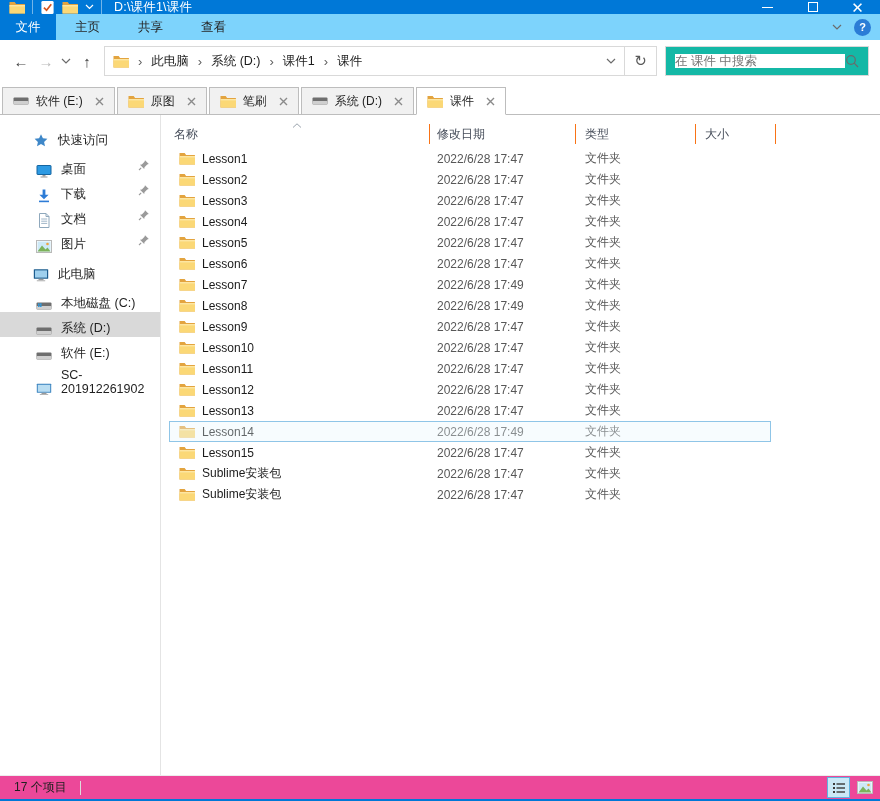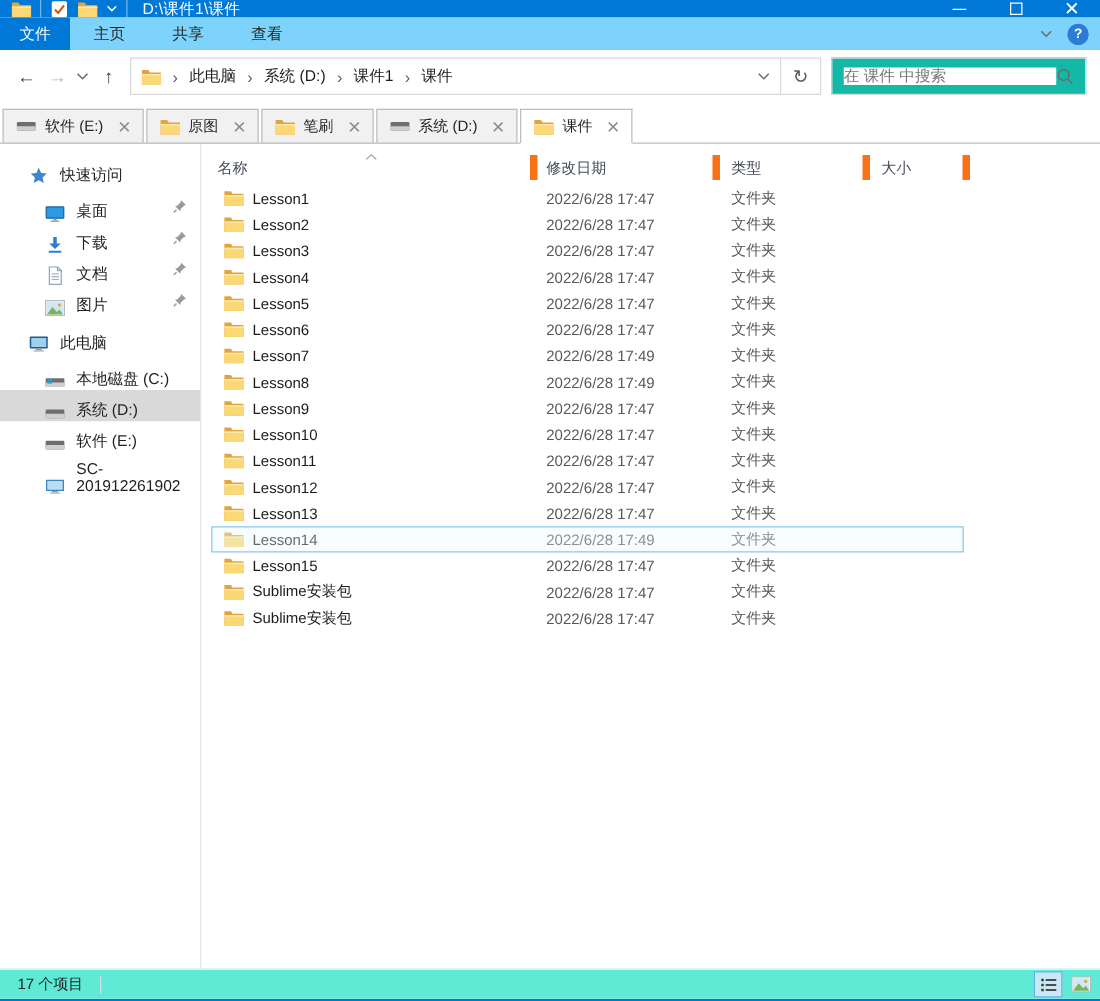--- a/index.html
+++ b/index.html
@@ -55,45 +55,45 @@
   .tabstrip::after { content:""; position:absolute; left:0; right:0; bottom:0; height:1px; background:#bdbdbd; }
   .tab { height:28px; display:flex; align-items:center; gap:7px; padding:0 10px; background:#f1f1f1;
          border:1px solid #bdbdbd; margin-right:2px; font-size:12px; color:#1f1f1f; position:relative; z-index:1; }
   .tab.active { background:#fff; border-bottom-color:#fff; z-index:3; }
   .tab .tab-close { display:flex; margin-left:5px; }
 
   
   .content { flex:1; display:flex; overflow:hidden; background:#fff; }
   .sidebar { width:161px; flex:none; border-right:1px solid #e4e4e4; padding-top:13px; overflow:hidden; }
   .side-sec { margin-bottom:9px; }
-  .sec-header { height:25px; display:flex; align-items:center; gap:9px; padding-left:23px; font-size:12.5px; color:#1f1f1f; }
+  .sec-header { height:25px; display:flex; align-items:center; gap:9px; padding-left:33px; font-size:12.5px; color:#1f1f1f; }
   .side-item { height:25px; display:flex; align-items:flex-end; gap:9px; padding-left:36px; font-size:12.5px;
                color:#1f1f1f; position:relative; }
   .side-item.selected { background:#d9d9d9; }
   .side-item .pin { position:absolute; right:10px; top:6px; }
 
   .main { flex:1; position:relative; padding-top:8px; overflow:hidden; }
   .list-header { display:flex; height:22px; align-items:center; font-size:12px; color:#454c59; position:relative; }
-  .hcol { height:20px; display:flex; align-items:center; border-right:6px solid #f97316; position:relative; }
+  .hcol { height:20px; display:flex; align-items:center; border-right:1px solid #f97316; position:relative; }
   .hcol.c-name { padding-left:13px; }
   .sort-caret { position:absolute; left:131px; top:-7px; }
   .c-name { width:269px; flex:none; }
   .c-date { width:146px; flex:none; padding-left:7px; }
   .c-type { width:120px; flex:none; padding-left:9px; }
   .c-size { width:80px;  flex:none; padding-left:9px; }
 
   .rows { margin-top:3px; }
   .row { display:flex; height:21px; align-items:center; font-size:12px; position:relative; }
   .row .c-name { display:flex; gap:7px; padding-left:18px; color:#1b1b1b; }
   .row .c-date, .row .c-type { color:#575757; }
   .sel-rect { position:absolute; left:8px; top:0; width:602px; height:21px; border:1px solid #8fc5e7;
               background:rgba(232,246,253,.35); pointer-events:none; }
 
   
-  .statusbar { height:24px; background:#5eead4; border-top:1px solid #ececec; display:flex; align-items:center;
+  .statusbar { height:24px; background:#ec4899; border-top:1px solid #ececec; display:flex; align-items:center;
                padding:0 4px 0 14px; flex:none; }
   .status-text { font-size:12px; color:#222; }
   .status-div { width:1px; height:14px; background:#dcdcdc; margin-left:13px; }
   .view-btns { margin-left:auto; display:flex; gap:3px; }
   .vbtn { width:23px; height:21px; display:flex; align-items:center; justify-content:center; border:1px solid transparent; }
   .vbtn.active { background:#cbe8f6; border-color:#5fb2e0; }
 
   .icon { display:inline-flex; align-items:center; justify-content:center; line-height:0; }
 </style>
 </head>

